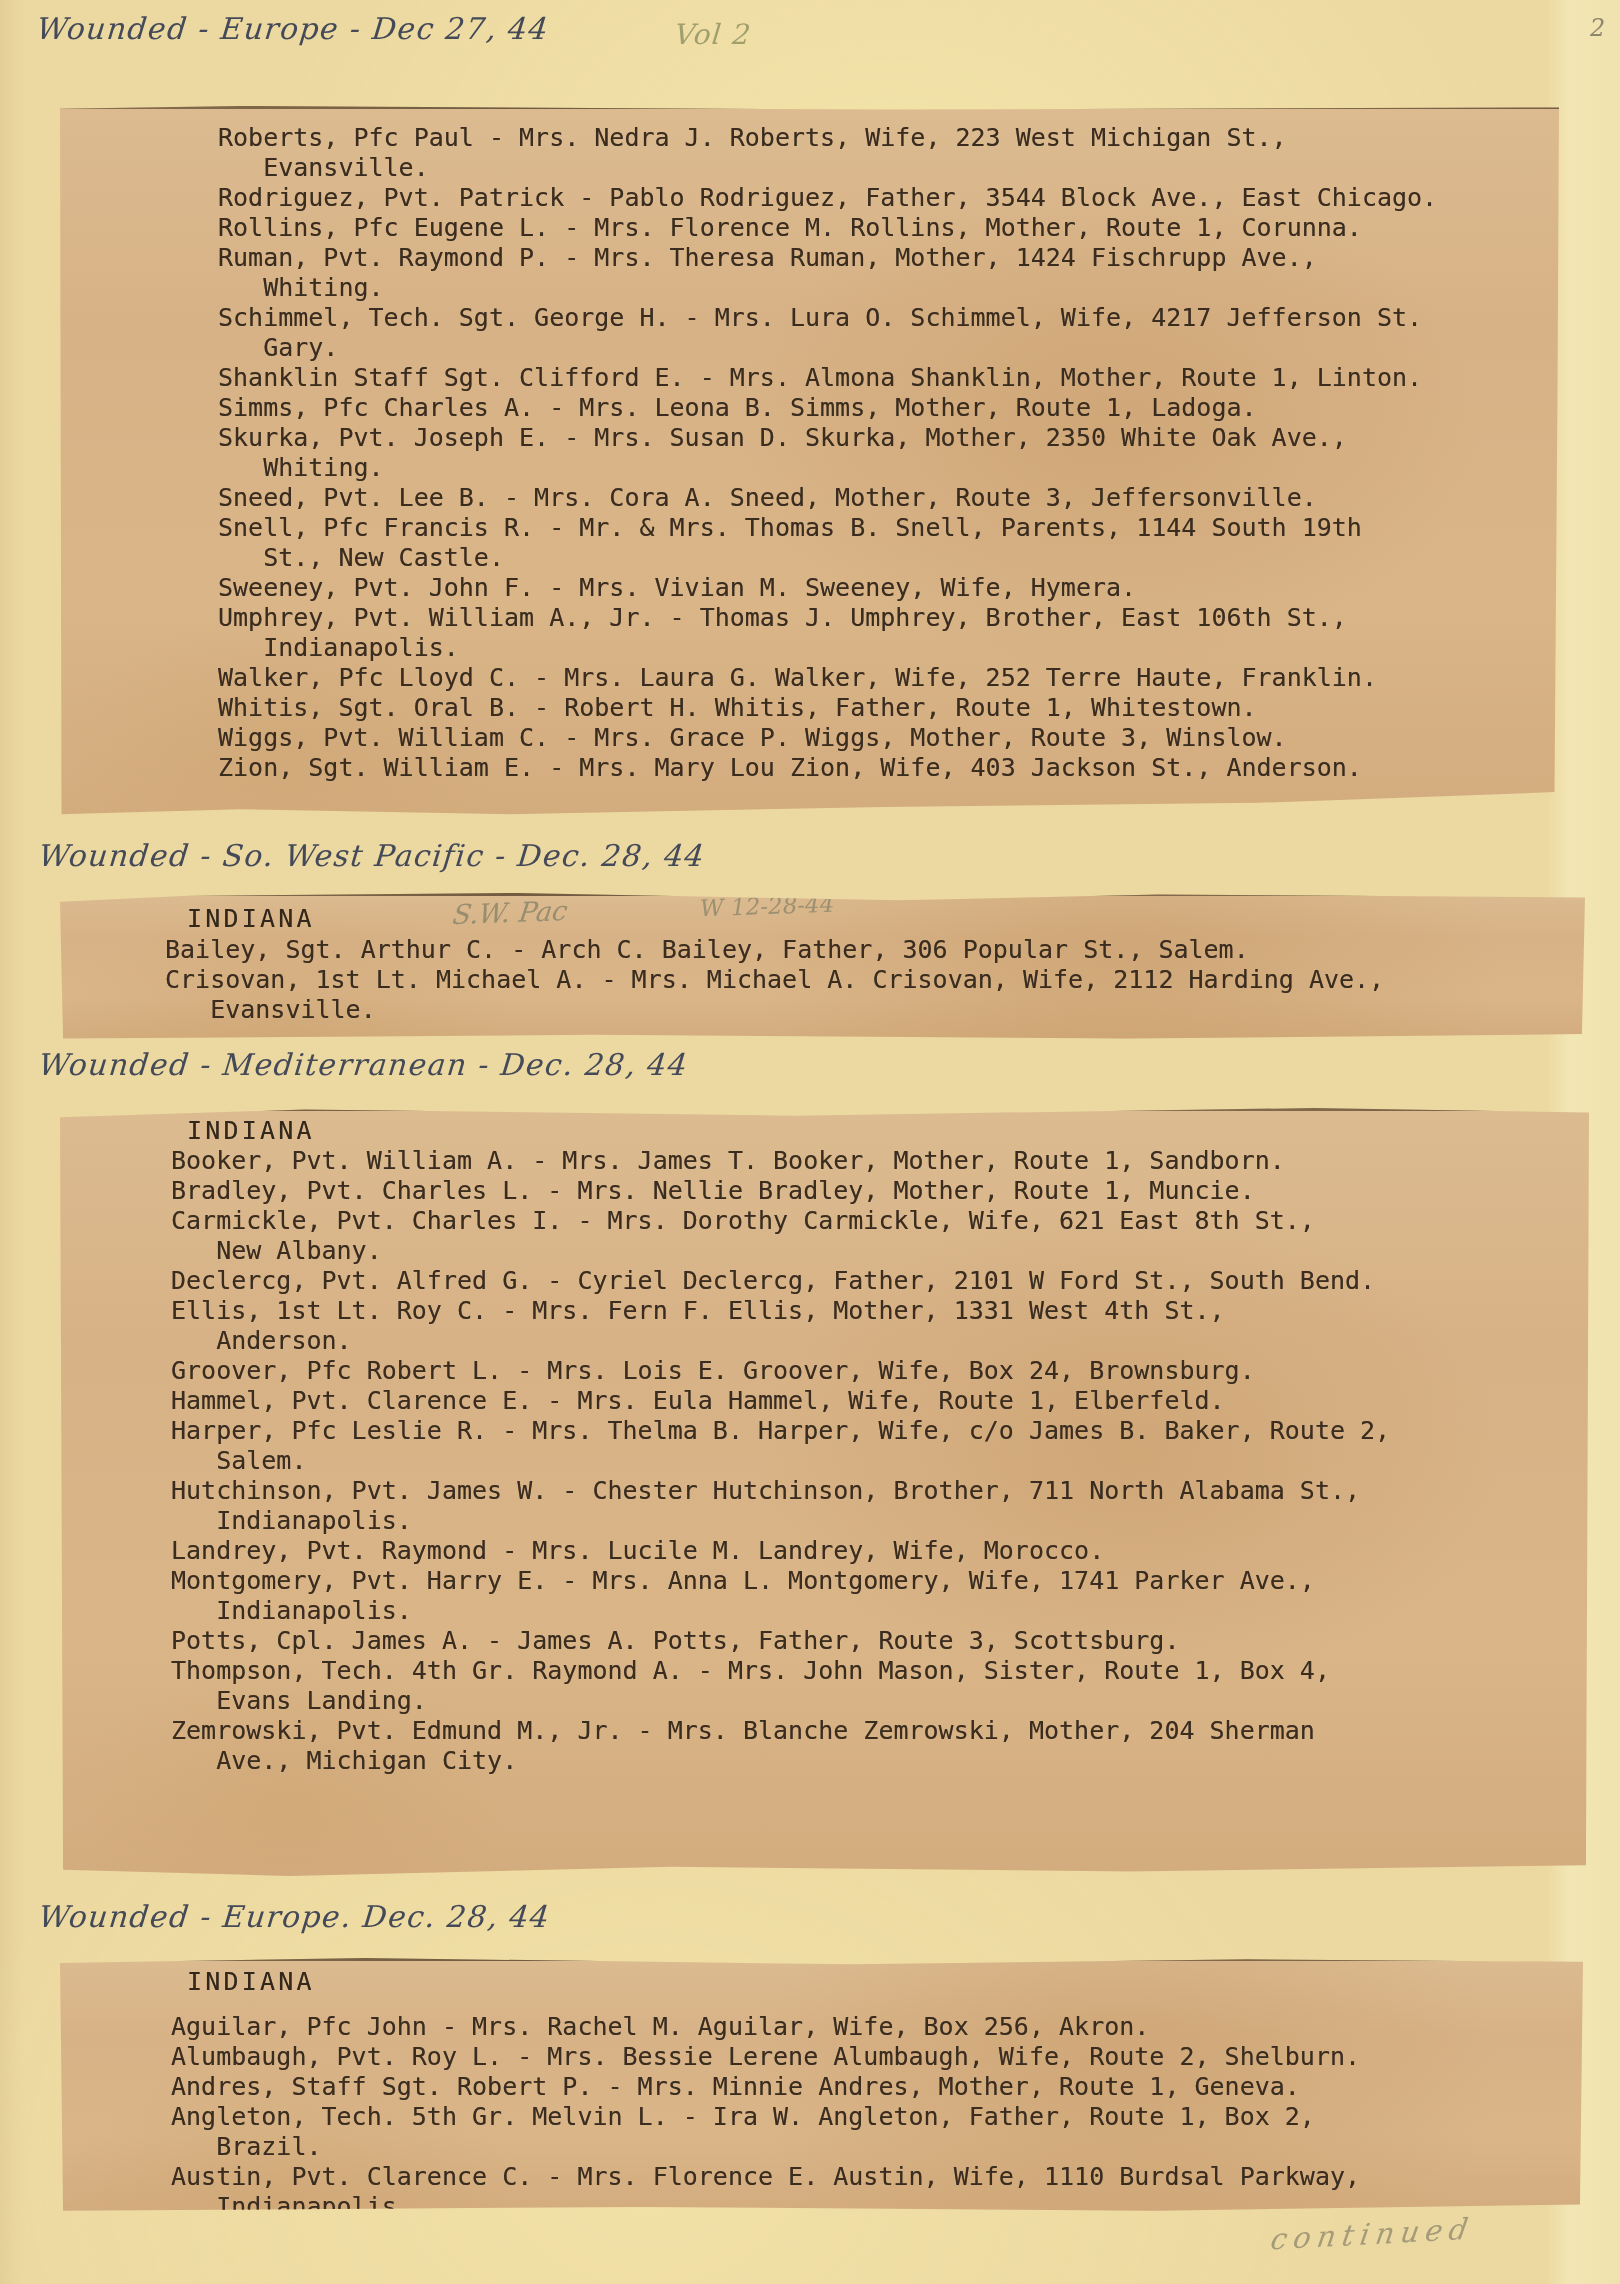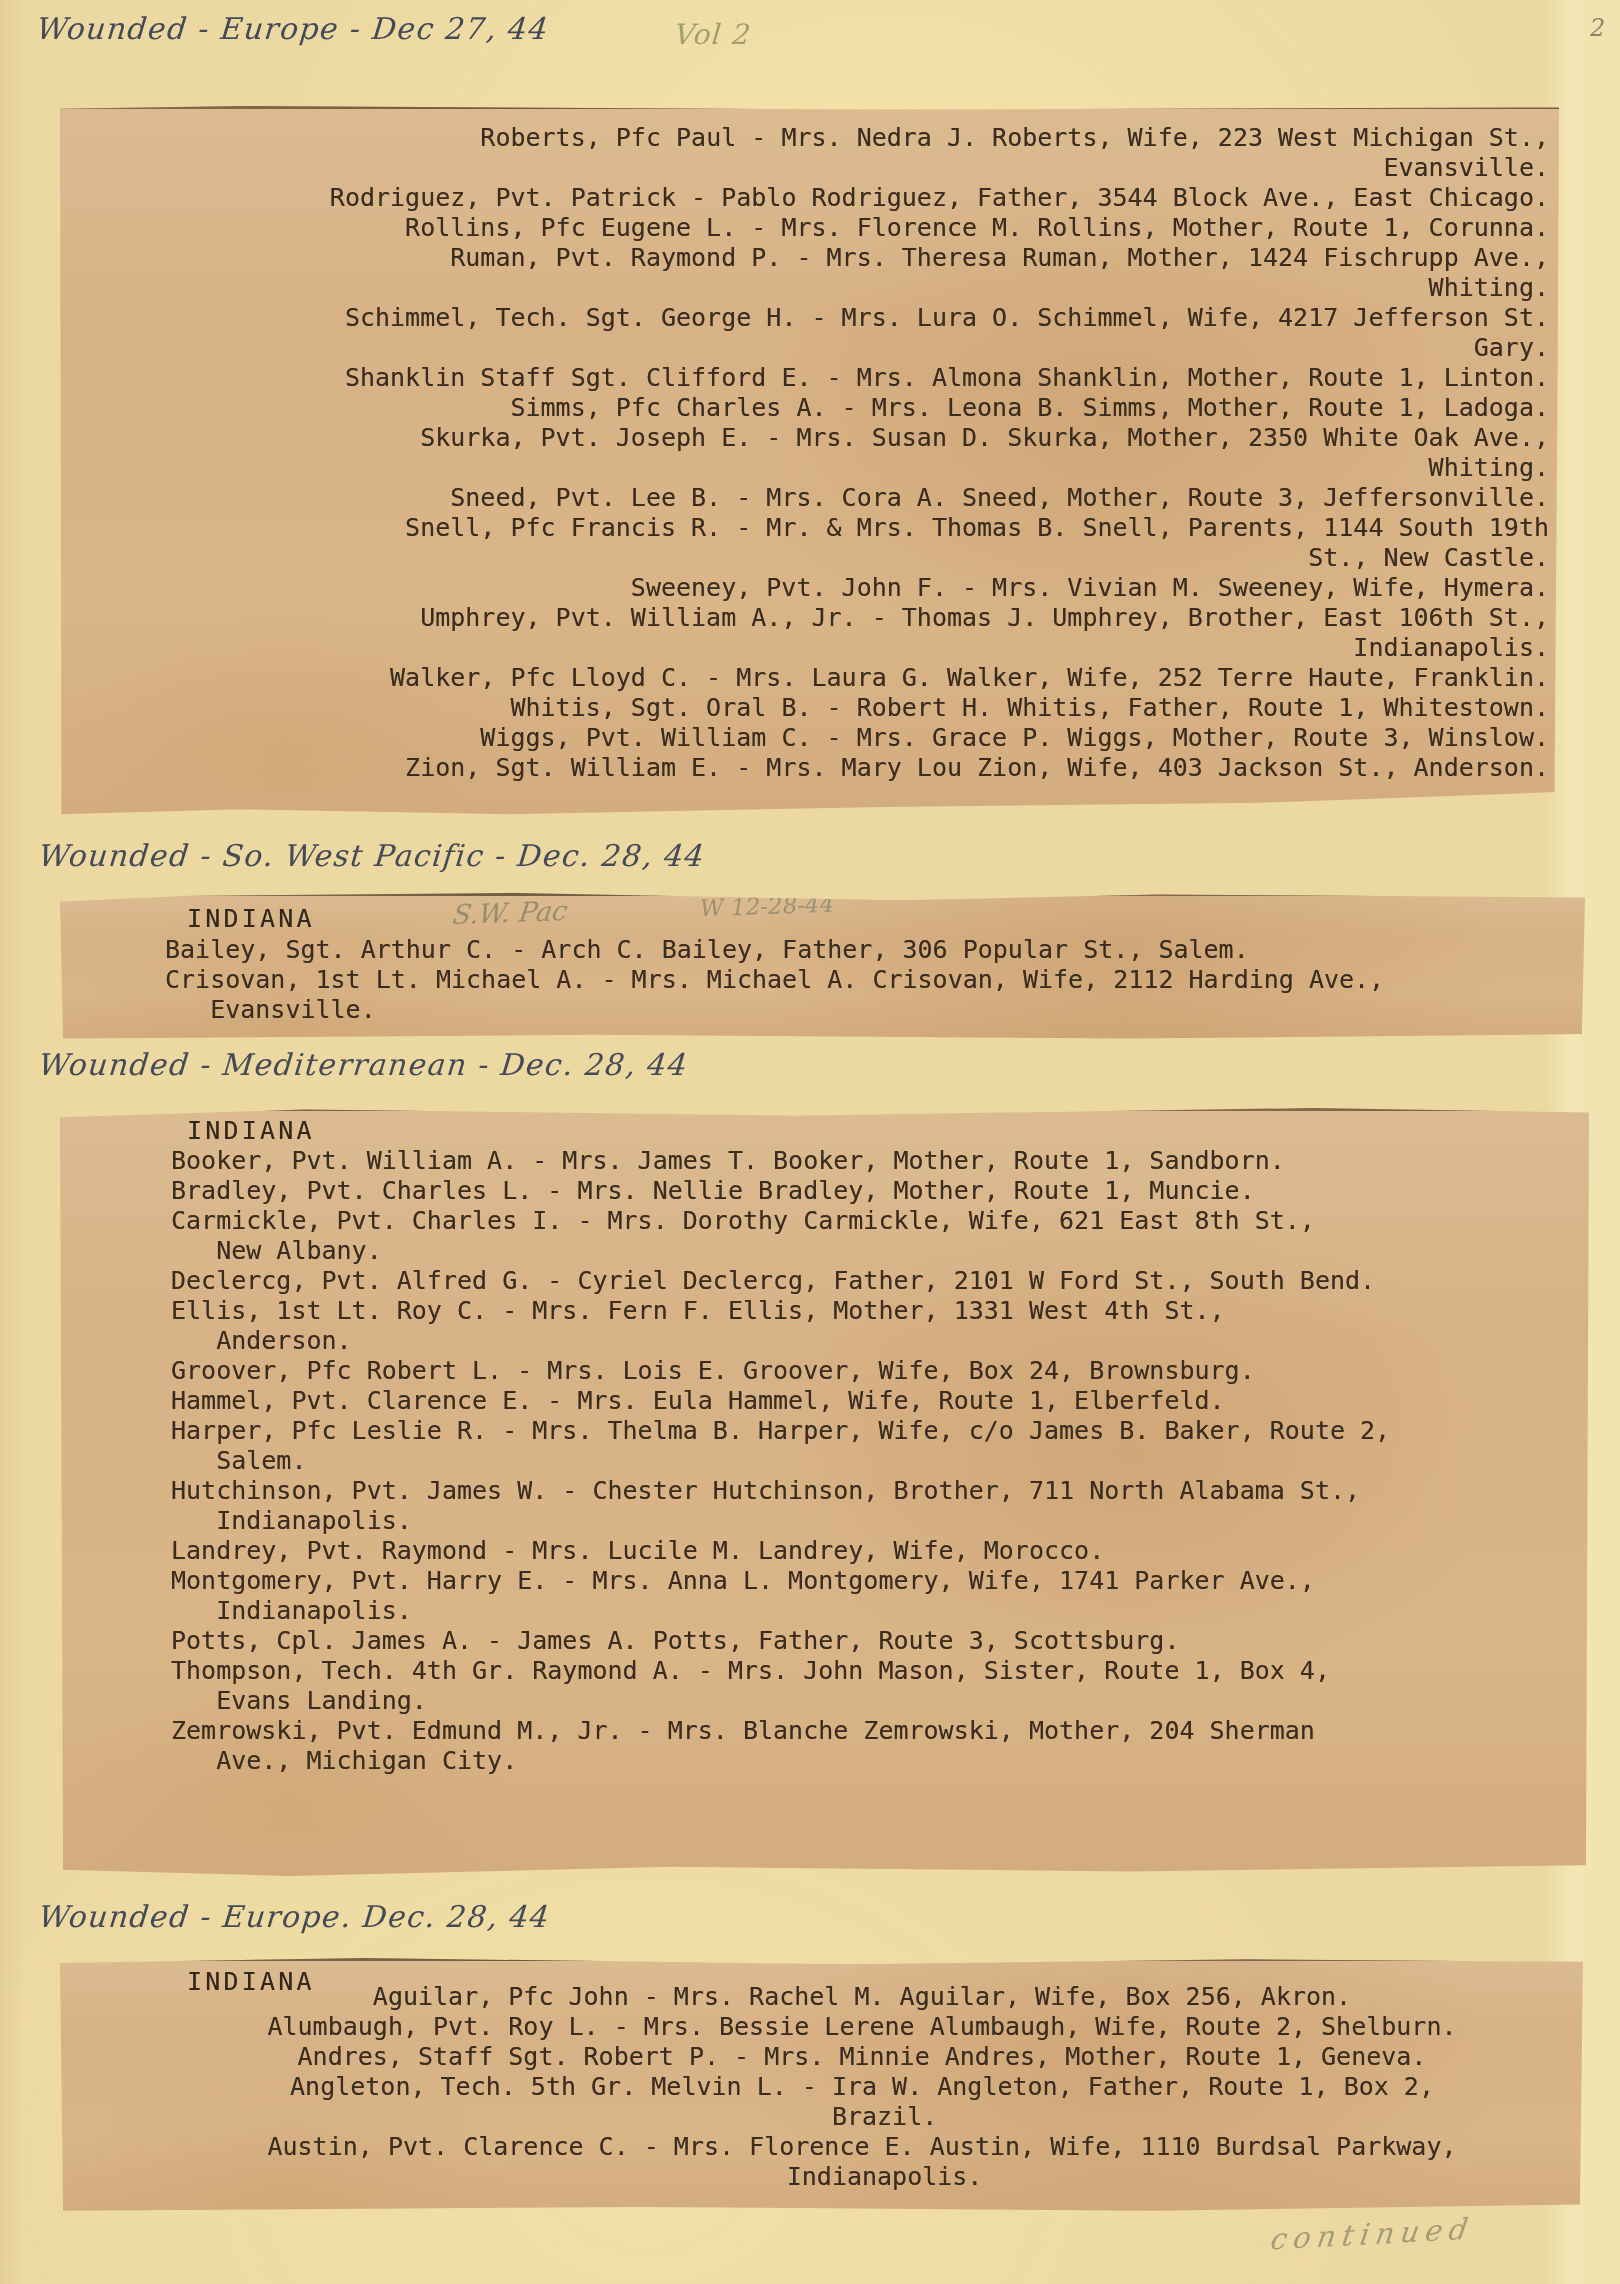--- a/index.html
+++ b/index.html
@@ -44,21 +44,21 @@
     color:#32271b;text-shadow:0 0 0.6px rgba(50,39,27,.5);
     white-space:nowrap;
   }
   .entries{
     position:absolute;
     font-size:25px;line-height:30px;
     text-shadow:0 0 0.6px rgba(58,46,33,.45);
   }
   .entry{white-space:pre-wrap;}
   
-  .c1{clip-path:polygon(0 .4%, 12% 0, 55% .5%, 100% .2%, 99.9% 40%, 99.7% 96.5%, 80% 98%, 55% 98.6%, 30% 99.6%, 12% 98.9%, .1% 99.6%);text-align:right;}
+  .c1{clip-path:polygon(0 .4%, 12% 0, 55% .5%, 100% .2%, 99.9% 40%, 99.7% 96.5%, 80% 98%, 55% 98.6%, 30% 99.6%, 12% 98.9%, .1% 99.6%);}
   .c2{clip-path:polygon(0 6%, 8% 2%, 30% 0, 55% 5%, 72% 1%, 100% 3%, 99.8% 96%, 70% 99%, 35% 96.5%, .2% 99%);}
   .c3{clip-path:polygon(0 1.2%, 16% .2%, 48% 1%, 82% 0, 100% .6%, 99.9% 50%, 99.8% 98.6%, 70% 99.4%, 40% 98.8%, 15% 100%, .2% 99.2%);}
   .c4{clip-path:polygon(0 2%, 20% 0, 52% 2.5%, 78% .5%, 100% 1.5%, 99.8% 97%, 72% 99.5%, 38% 98%, .2% 99.5%);}
   
   .margin-note{
     position:absolute;
     font-family:"DejaVu Serif", serif;font-style:italic;
     color:#857e62;font-size:23px;letter-spacing:3.8px;
     transform-origin:0 0;white-space:nowrap;
   }
@@ -148,21 +148,21 @@
       <div class="entry">Zemrowski, Pvt. Edmund M., Jr. - Mrs. Blanche Zemrowski, Mother, 204 Sherman
    Ave., Michigan City.</div>
     </div>
 </div>
 
 <div class="hand" style="position:absolute;left:39px;top:1899px;font-size:30px;">Wounded - Europe. Dec. 28, 44</div>
 
 <div class="clipping c4" style="left:60px;top:1958px;width:1523px;height:254px;">
   <div class="top-line"></div>
   <div class="state-header" style="left:127px;top:9px;">INDIANA</div>
-  <div class="entries" style="left:111px;top:24px;width:1382px;text-align:center;">
+  <div class="entries" style="left:111px;top:54px;width:1382px;">
       <div class="entry">Aguilar, Pfc John - Mrs. Rachel M. Aguilar, Wife, Box 256, Akron.</div>
       <div class="entry">Alumbaugh, Pvt. Roy L. - Mrs. Bessie Lerene Alumbaugh, Wife, Route 2, Shelburn.</div>
       <div class="entry">Andres, Staff Sgt. Robert P. - Mrs. Minnie Andres, Mother, Route 1, Geneva.</div>
       <div class="entry">Angleton, Tech. 5th Gr. Melvin L. - Ira W. Angleton, Father, Route 1, Box 2,
    Brazil.</div>
       <div class="entry">Austin, Pvt. Clarence C. - Mrs. Florence E. Austin, Wife, 1110 Burdsal Parkway,
    Indianapolis.</div>
     </div>
 </div>
 

